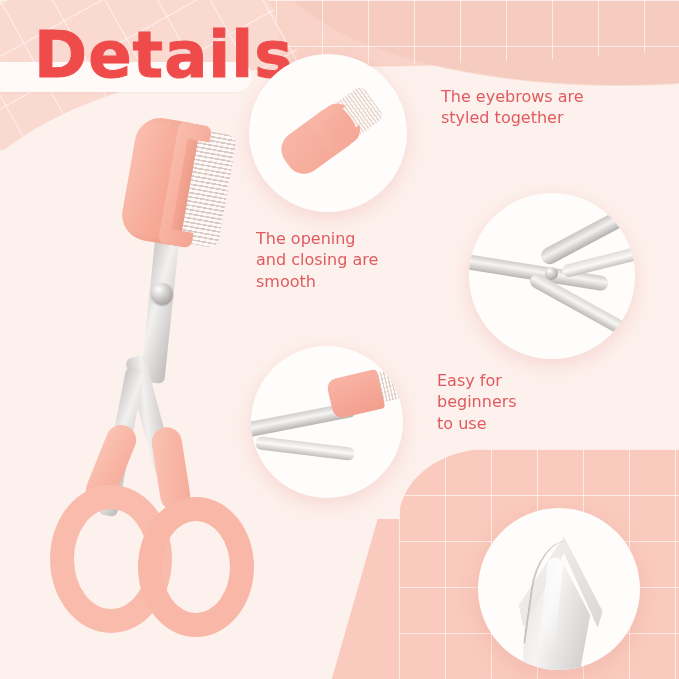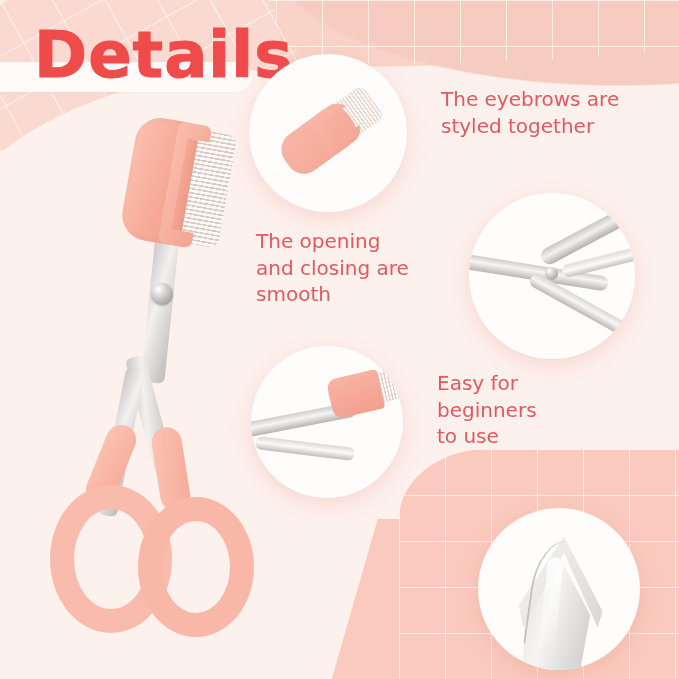--- a/index.html
+++ b/index.html
@@ -96,21 +96,21 @@
     color:#ef4b4b;
     font-family:"DejaVu Sans","Liberation Sans",sans-serif;
     font-weight:bold;
     -webkit-text-stroke:1px #ef4b4b;
   }
 
   
   .callout{
     position:absolute;
     color:#e05a5f;
-    font-size:20px;
+    font-size:16px;
     line-height:1.33;
     font-family:"DejaVu Sans","Liberation Sans",sans-serif;
     white-space:pre-line;
   }
   #txt1{left:441px;top:86px;}
   #txt2{left:256px;top:228px;}
   #txt3{left:437px;top:370px;}
   #txt4{left:261px;top:552px;}
 
   

